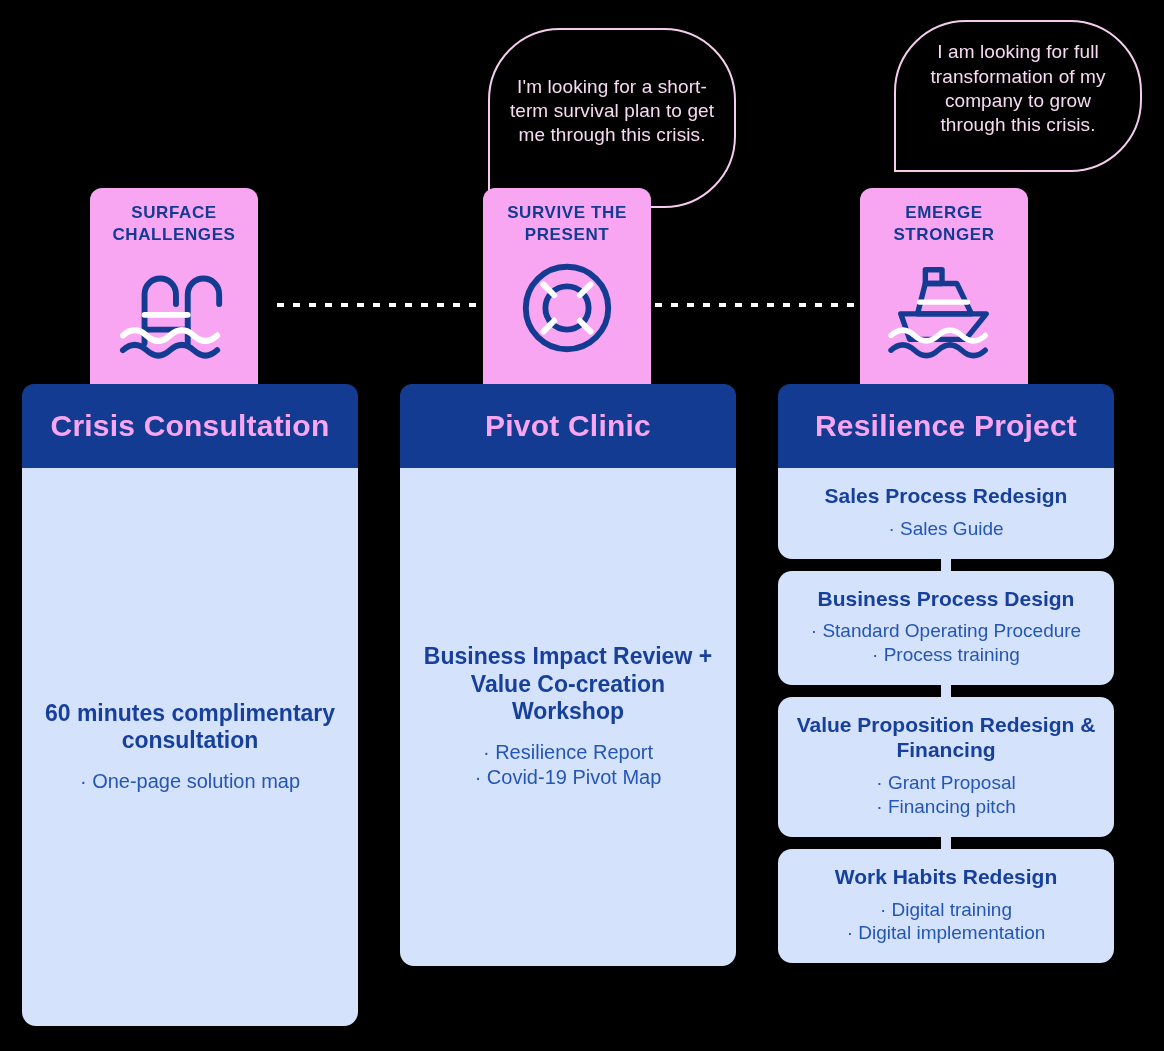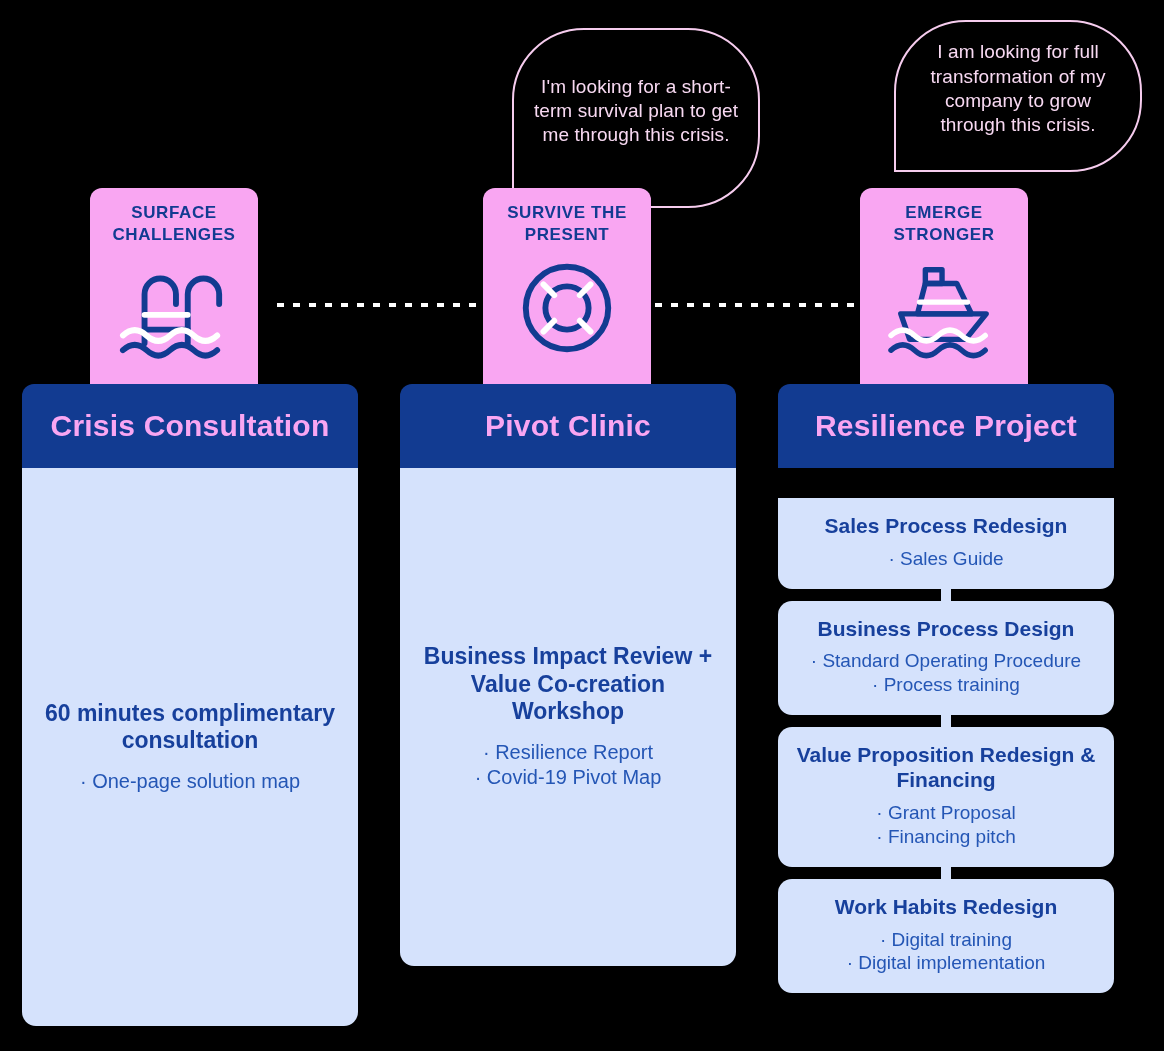--- a/index.html
+++ b/index.html
@@ -27,21 +27,21 @@
     align-items: center;
     justify-content: center;
     text-align: center;
     line-height: 1.28;
     font-size: 19px;
     letter-spacing: .1px;
     padding: 10px 18px 24px 18px;
   }
   .bubble.b1 { left: 128px; top: 28px;  width: 252px; height: 144px;
                border-radius: 72px 72px 72px 0; }
-  .bubble.b2 { left: 512px; top: 28px;  width: 248px; height: 180px;
+  .bubble.b2 { left: 488px; top: 28px;  width: 248px; height: 180px;
                border-radius: 72px 72px 72px 0; justify-content: center; }
   .bubble.b3 { left: 894px; top: 20px;  width: 248px; height: 152px;
                border-radius: 72px 72px 72px 0; }
   .bubble .txt { display: block; width: 100%; }
 
   
   .dots {
     position: absolute;
     top: 303px;
     height: 4px;
@@ -136,21 +136,20 @@
   .body-list li::before { content: "\00B7\00A0"; }
 
   
   .subcards { position: relative; }
   .subcard {
     position: relative;
     background: #D5E2FC;
     border-radius: 0 0 14px 14px;
     text-align: center;
     padding: 16px 12px 18px 12px;
-    margin-top: 30px;
   }
   .subcard.rounded-all { border-radius: 14px; }
   .subcard + .subcard { margin-top: 12px; }
   .subcard + .subcard::before {
     content: "";
     position: absolute;
     left: 50%;
     top: -12px;
     transform: translateX(-50%);
     width: 10px;

